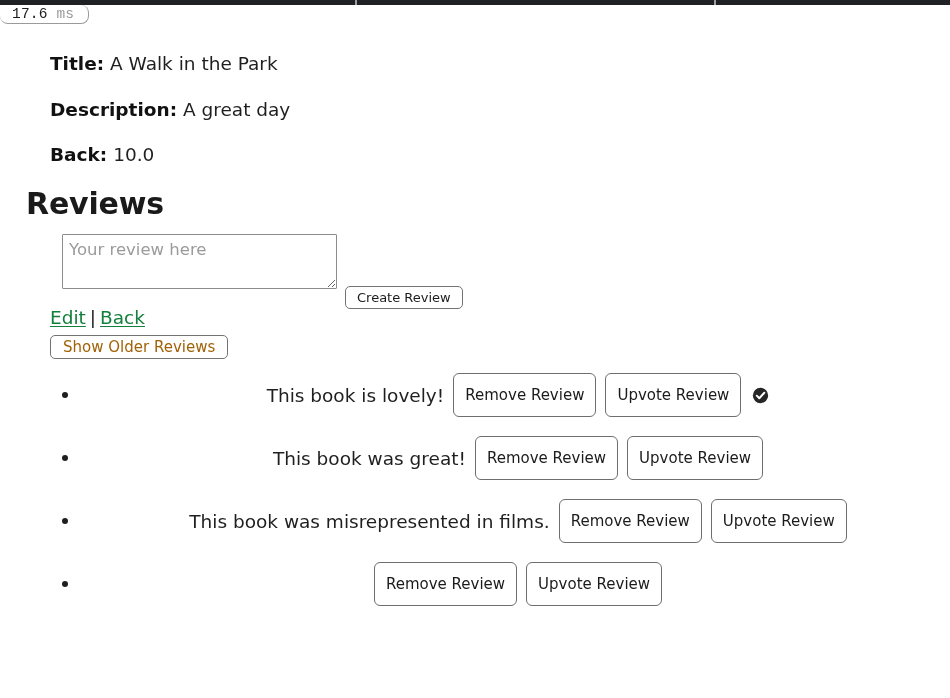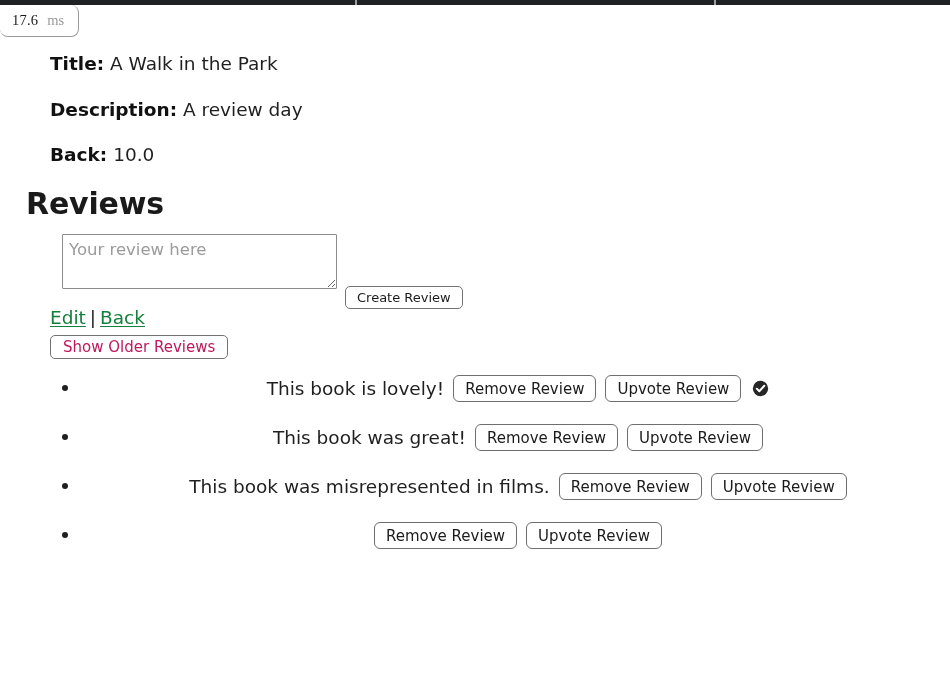--- a/index.html
+++ b/index.html
@@ -37,30 +37,30 @@
     width: 2px;
     height: 100%;
     background: #9e9e9e;
   }
 
   
   #timing-badge {
     position: absolute;
     top: 5px;
     left: 0;
-    height: 32px;
+    height: 19px;
     padding: 0 14px 0 12px;
     background: #ffffff;
     border-right: 1.5px solid #9a9a9a;
     border-bottom: 1.5px solid #9a9a9a;
     border-bottom-right-radius: 11px;
     display: flex;
     align-items: center;
     gap: 9px;
-    font-family: Liberation Serif, serif;
+    font-family: Liberation Mono, monospace;
     font-size: 14.5px;
     z-index: 6;
     box-sizing: border-box;
     border-radius: 8px;
   }
   #timing-badge .value {
     color: #1a1a1a;
     font-weight: 400;
     letter-spacing: 0.2px;
   }
@@ -166,21 +166,21 @@
     display: block;
     margin: 6px 0 0 50px;
     height: 24px;
     padding: 0 12px;
     box-sizing: border-box;
     background: #ffffff;
     border: 1.2px solid #737373;
     border-radius: 5px;
     font-family: "DejaVu Sans", "Liberation Sans", sans-serif;
     font-size: 15px;
-    color: #be185d;
+    color: #a16207;
     cursor: pointer;
     white-space: nowrap;
   }
 
   
   #reviews-list {
     margin: 14px 0 0 0;
     padding: 0 0 0 86px;
     list-style: none;
   }
@@ -206,21 +206,21 @@
   }
   .review-text {
     font-size: 18.5px;
     color: #1f1f1f;
     white-space: nowrap;
   }
   .review-text:empty {
     display: none;
   }
   .review-btn {
-    height: 27px;
+    height: 44px;
     padding: 4px 11px;
     box-sizing: border-box;
     background: #ffffff;
     border: 1.3px solid #6e6e6e;
     border-radius: 6px;
     font-family: "DejaVu Sans", "Liberation Sans", sans-serif;
     font-size: 15px;
     color: #1b1b1b;
     cursor: pointer;
     white-space: nowrap;
@@ -253,21 +253,21 @@
 
 <div id="content">
 
   <p class="field-row r1">
     <span class="field-label">Title:</span>
     <span class="field-value">A Walk in the Park</span>
   </p>
 
   <p class="field-row r2">
     <span class="field-label">Description:</span>
-    <span class="field-value">A review day</span>
+    <span class="field-value">A great day</span>
   </p>
 
   <p class="field-row r3">
     <span class="field-label">Back:</span>
     <span class="field-value">10.0</span>
   </p>
 
   <h2 id="reviews-heading">Reviews</h2>
 
   <div id="composer">

